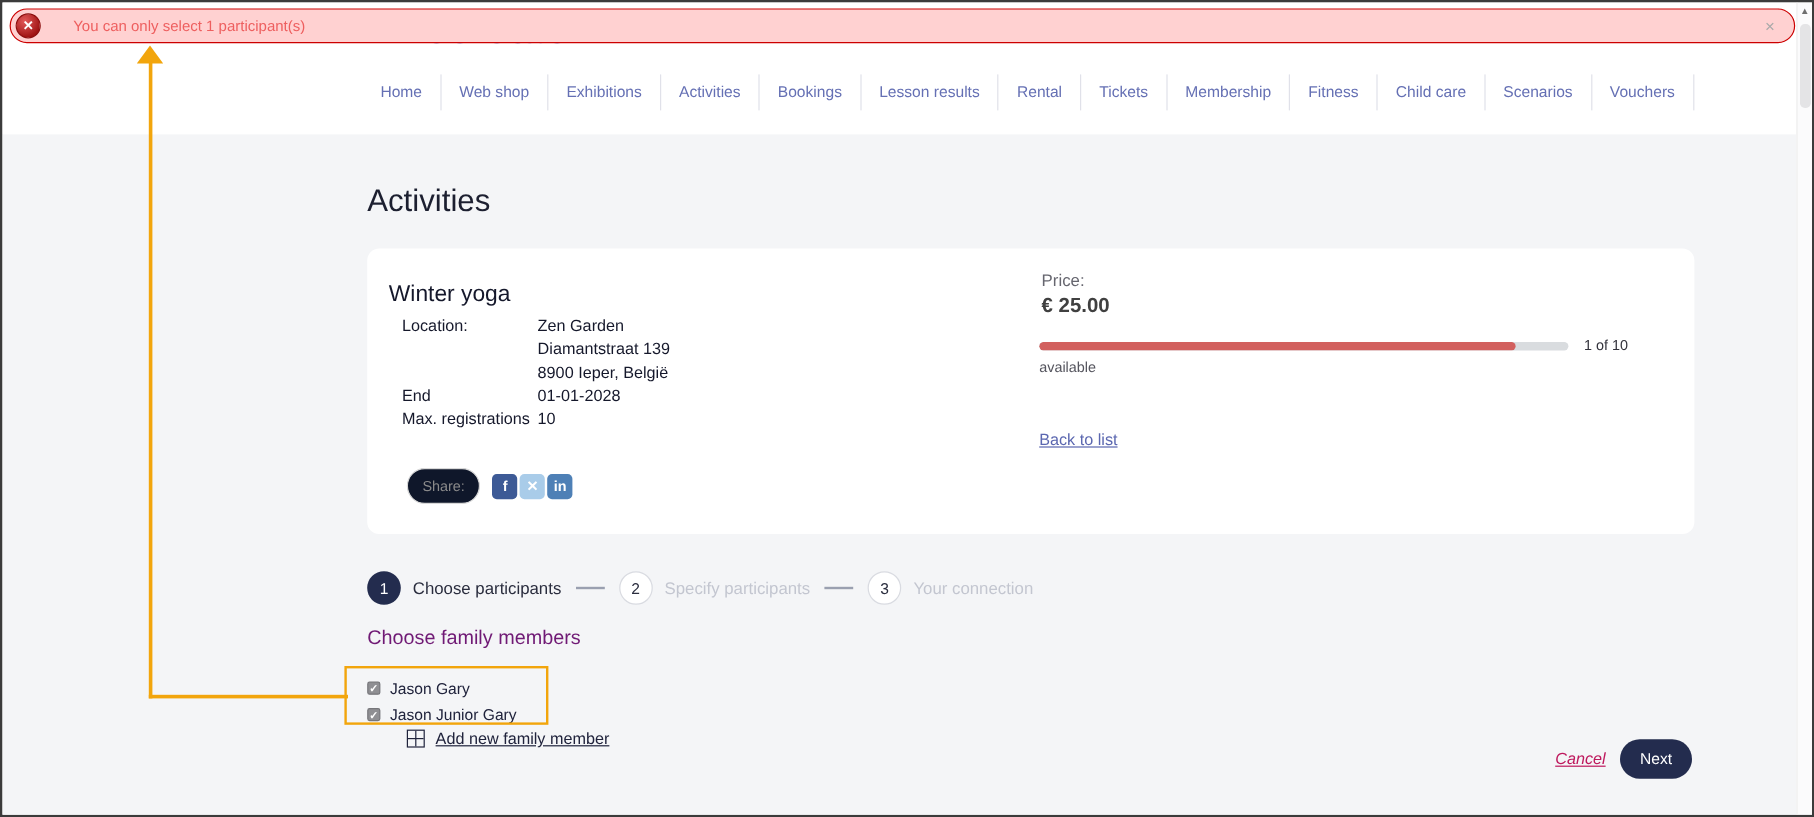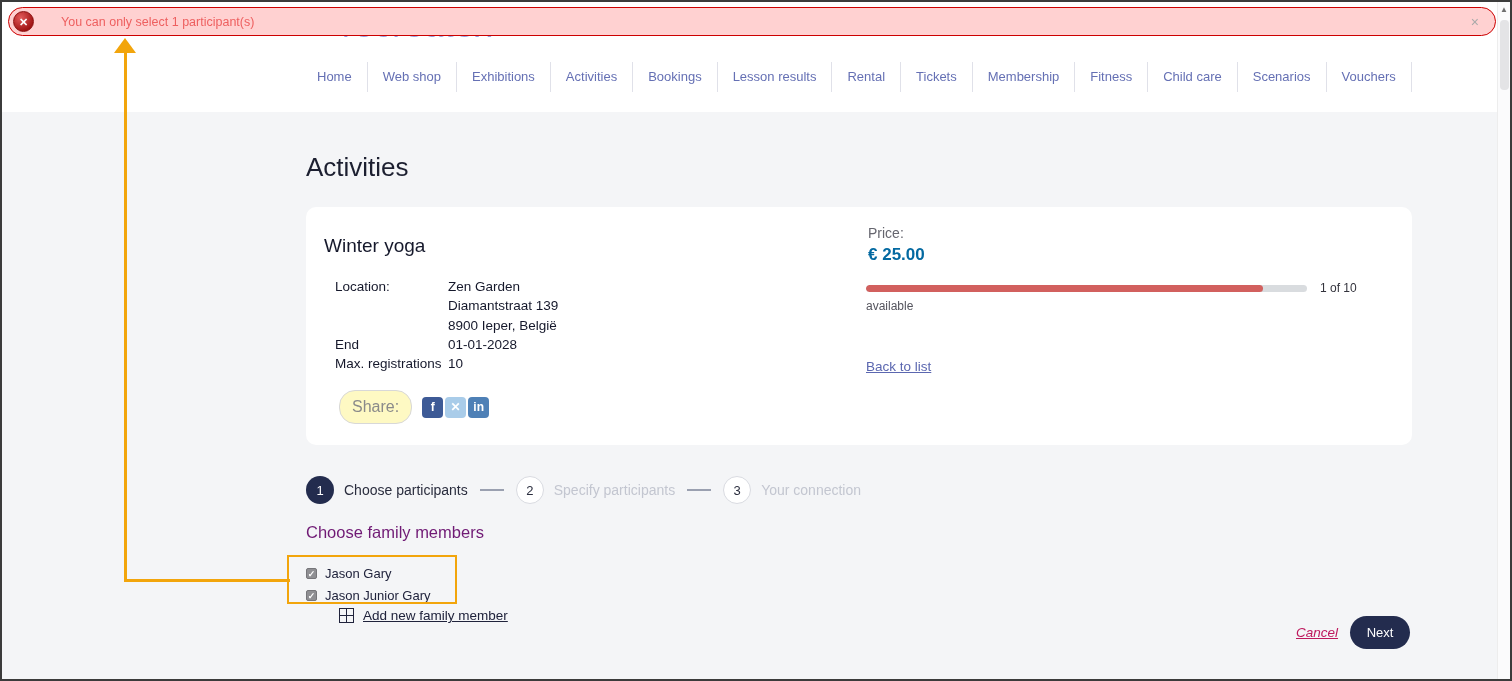--- a/index.html
+++ b/index.html
@@ -45,33 +45,33 @@
     border-right:1px solid #e0e1e9; cursor:pointer; white-space:nowrap;
   }
 
   
   .page-title { position:absolute; left:304px; top:150px; font-size:26px; font-weight:500; color:#1c1f30; }
   .card {
     position:absolute; left:304px; top:205px; width:1106px; height:238px;
     background:#fff; border-radius:10px;
   }
   .activity-name { position:absolute; left:18px; top:28px; font-size:19px; color:#15182b; }
-  .details { position:absolute; left:29px; top:70px; font-size:13.5px; color:#15182b; }
+  .details { position:absolute; left:29px; top:55px; font-size:13.5px; color:#15182b; }
   .detail-row { display:flex; line-height:19.3px; }
   .detail-label { width:113px; }
   .share-row { position:absolute; left:33px; top:183px; display:flex; align-items:center; gap:10px; }
-  .share-pill { border:1px solid #d8d8d8; border-radius:16px; padding:7px 12px; color:#8a8a8a; font-size:16px; background:#fef9c3; }
+  .share-pill { border:1px solid #d8d8d8; border-radius:16px; padding:7px 12px; color:#8a8a8a; font-size:12px; background:#0f172a; }
   .social-group { display:flex; gap:2px; }
   .social-btn {
     width:21px; height:21px; border-radius:4px; color:#fff; font-size:12px; font-weight:bold;
     display:flex; align-items:center; justify-content:center; cursor:pointer;
   }
 
   .price-label { position:absolute; left:562px; top:18px; font-size:14px; color:#66666f; }
-  .price-value { position:absolute; left:562px; top:38px; font-size:17px; font-weight:bold; color:#0369a1; }
+  .price-value { position:absolute; left:562px; top:38px; font-size:17px; font-weight:bold; color:#404040; }
   .progress-track { position:absolute; left:560px; top:78px; width:441px; height:7px; border-radius:4px; background:#d9dcdf; overflow:hidden; }
   .progress-fill { height:100%; border-radius:4px; background:#d2605e; }
   .progress-count { position:absolute; left:1014px; top:74px; font-size:12px; color:#33333c; }
   .available-label { position:absolute; left:560px; top:92px; font-size:12px; color:#55555e;text-align:center; }
   .back-link { position:absolute; left:560px; top:152px; font-size:13.5px; color:#5b67b0; text-decoration:underline; cursor:pointer; }
 
   
   .stepper { position:absolute; left:304px; top:474px; display:flex; align-items:center; }
   .step-circle {
     width:28px; height:28px; border-radius:50%; font-size:13px;

